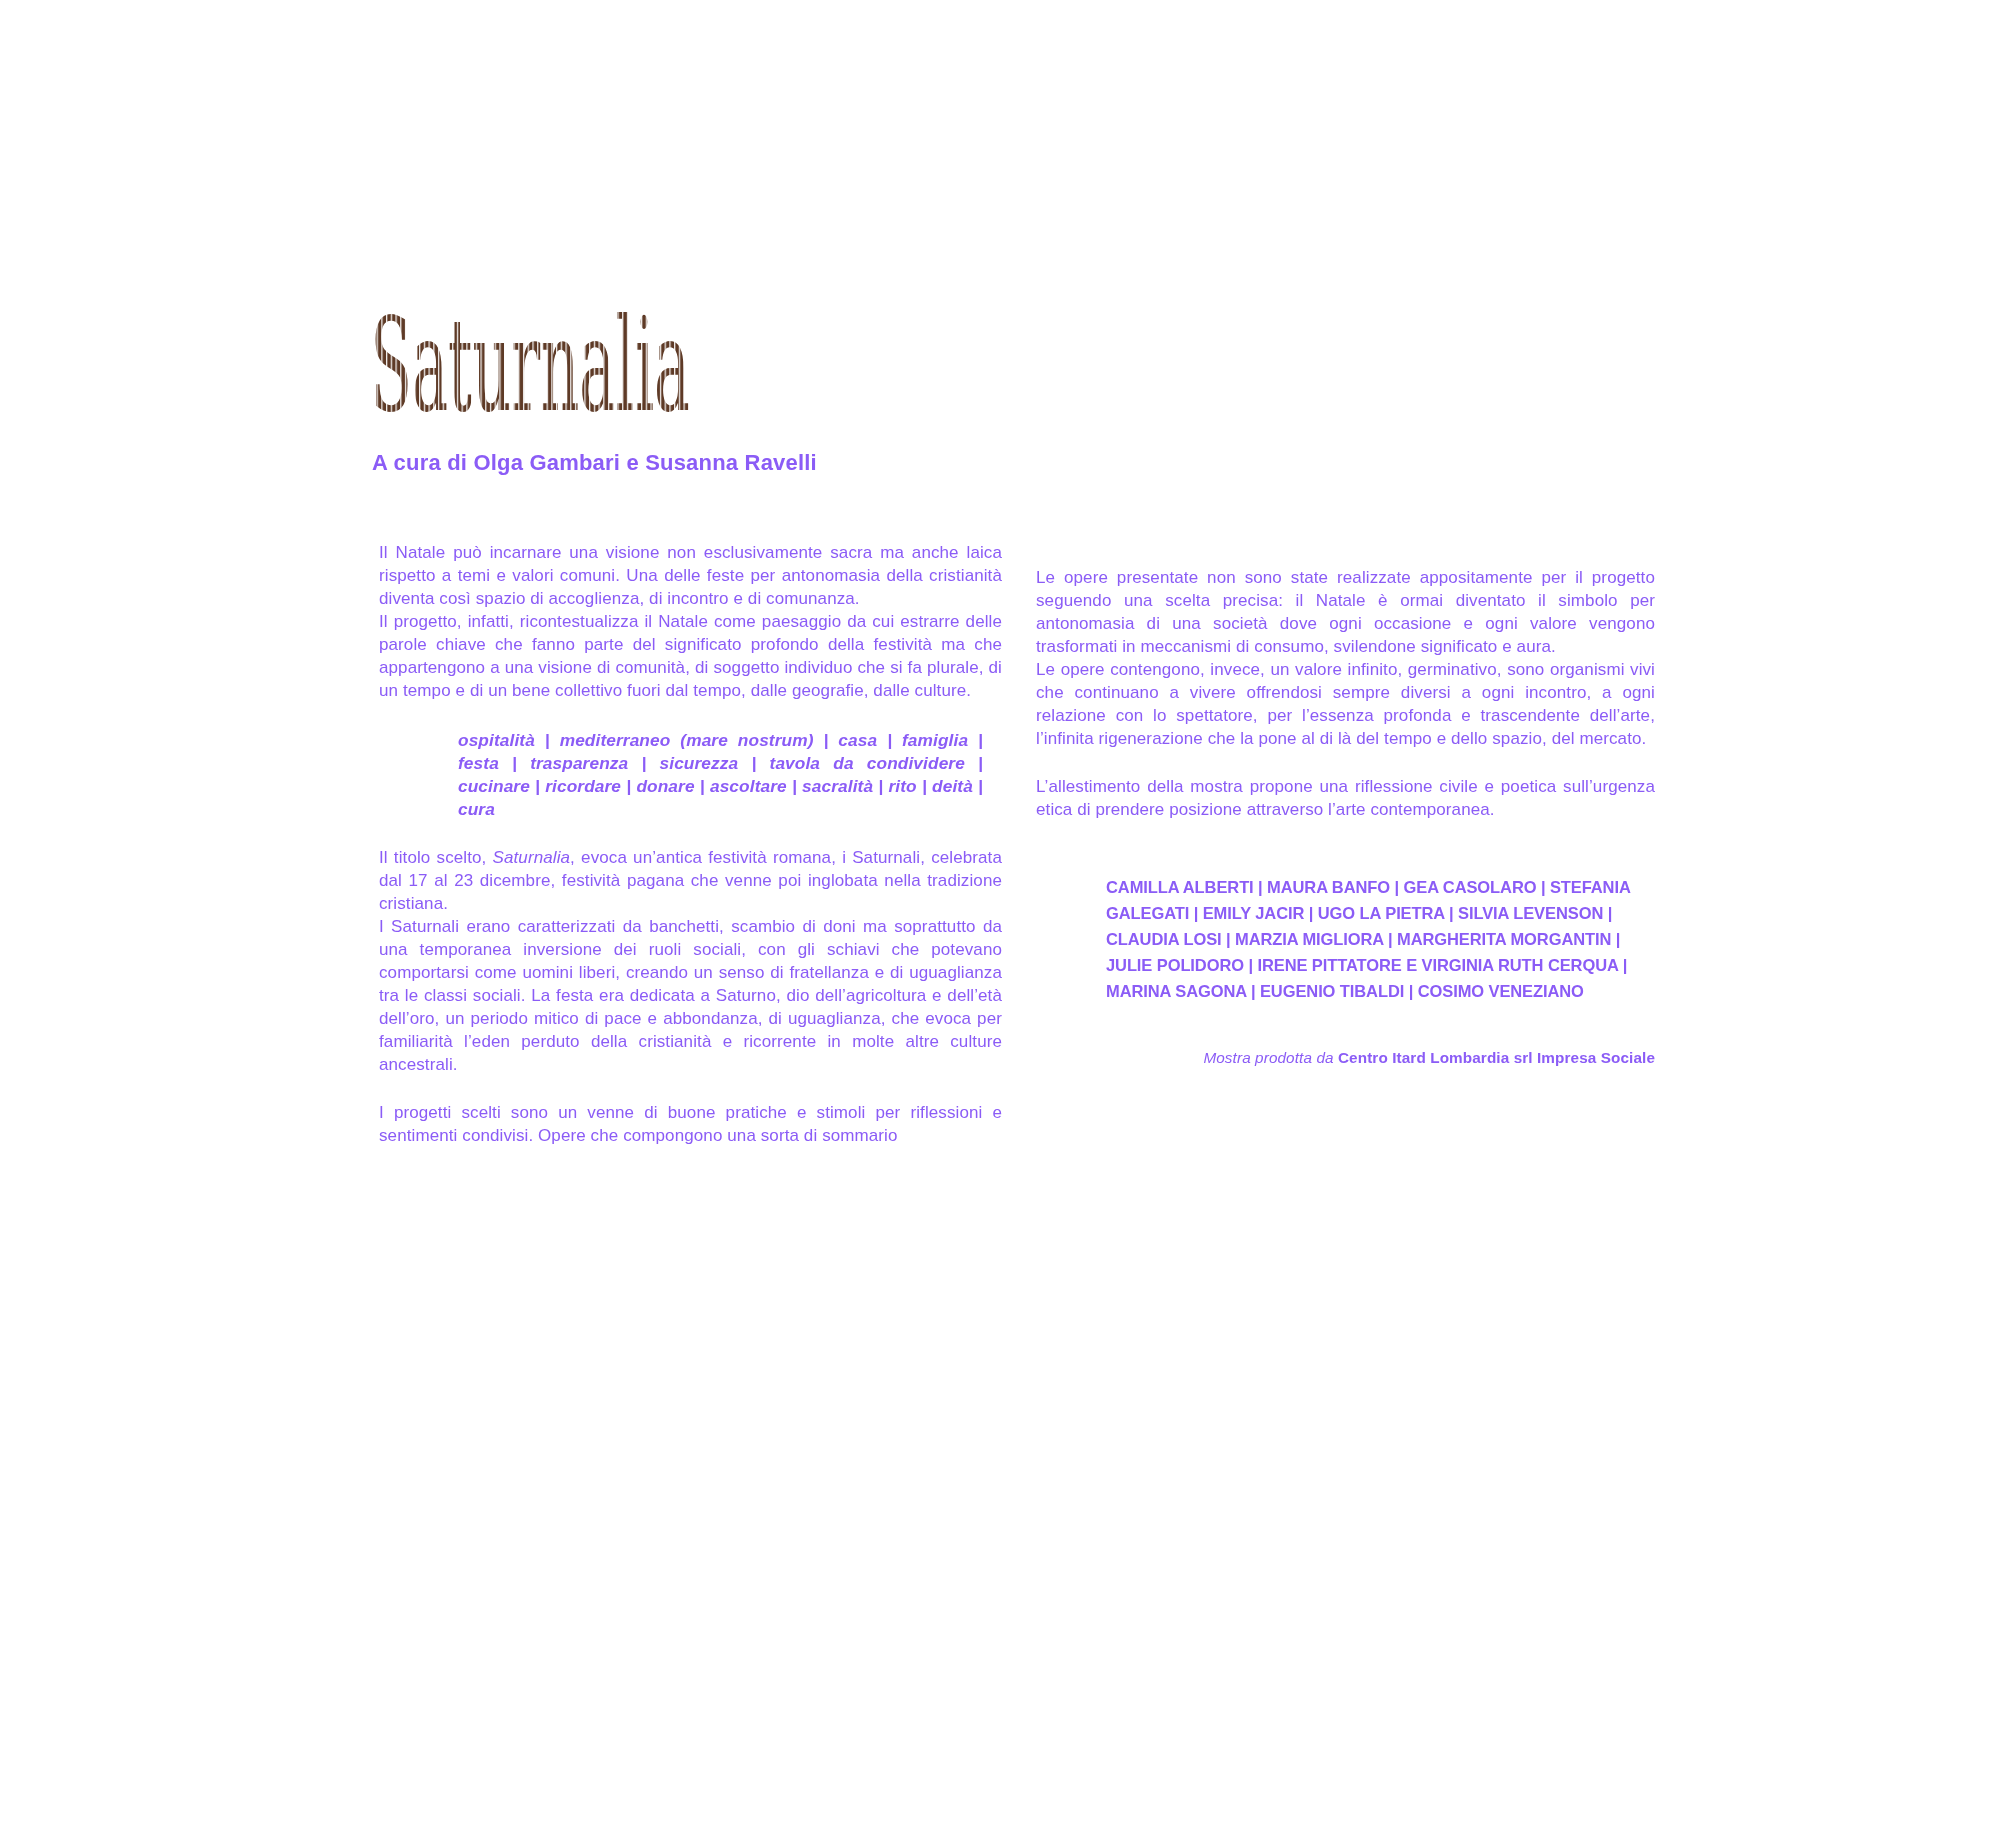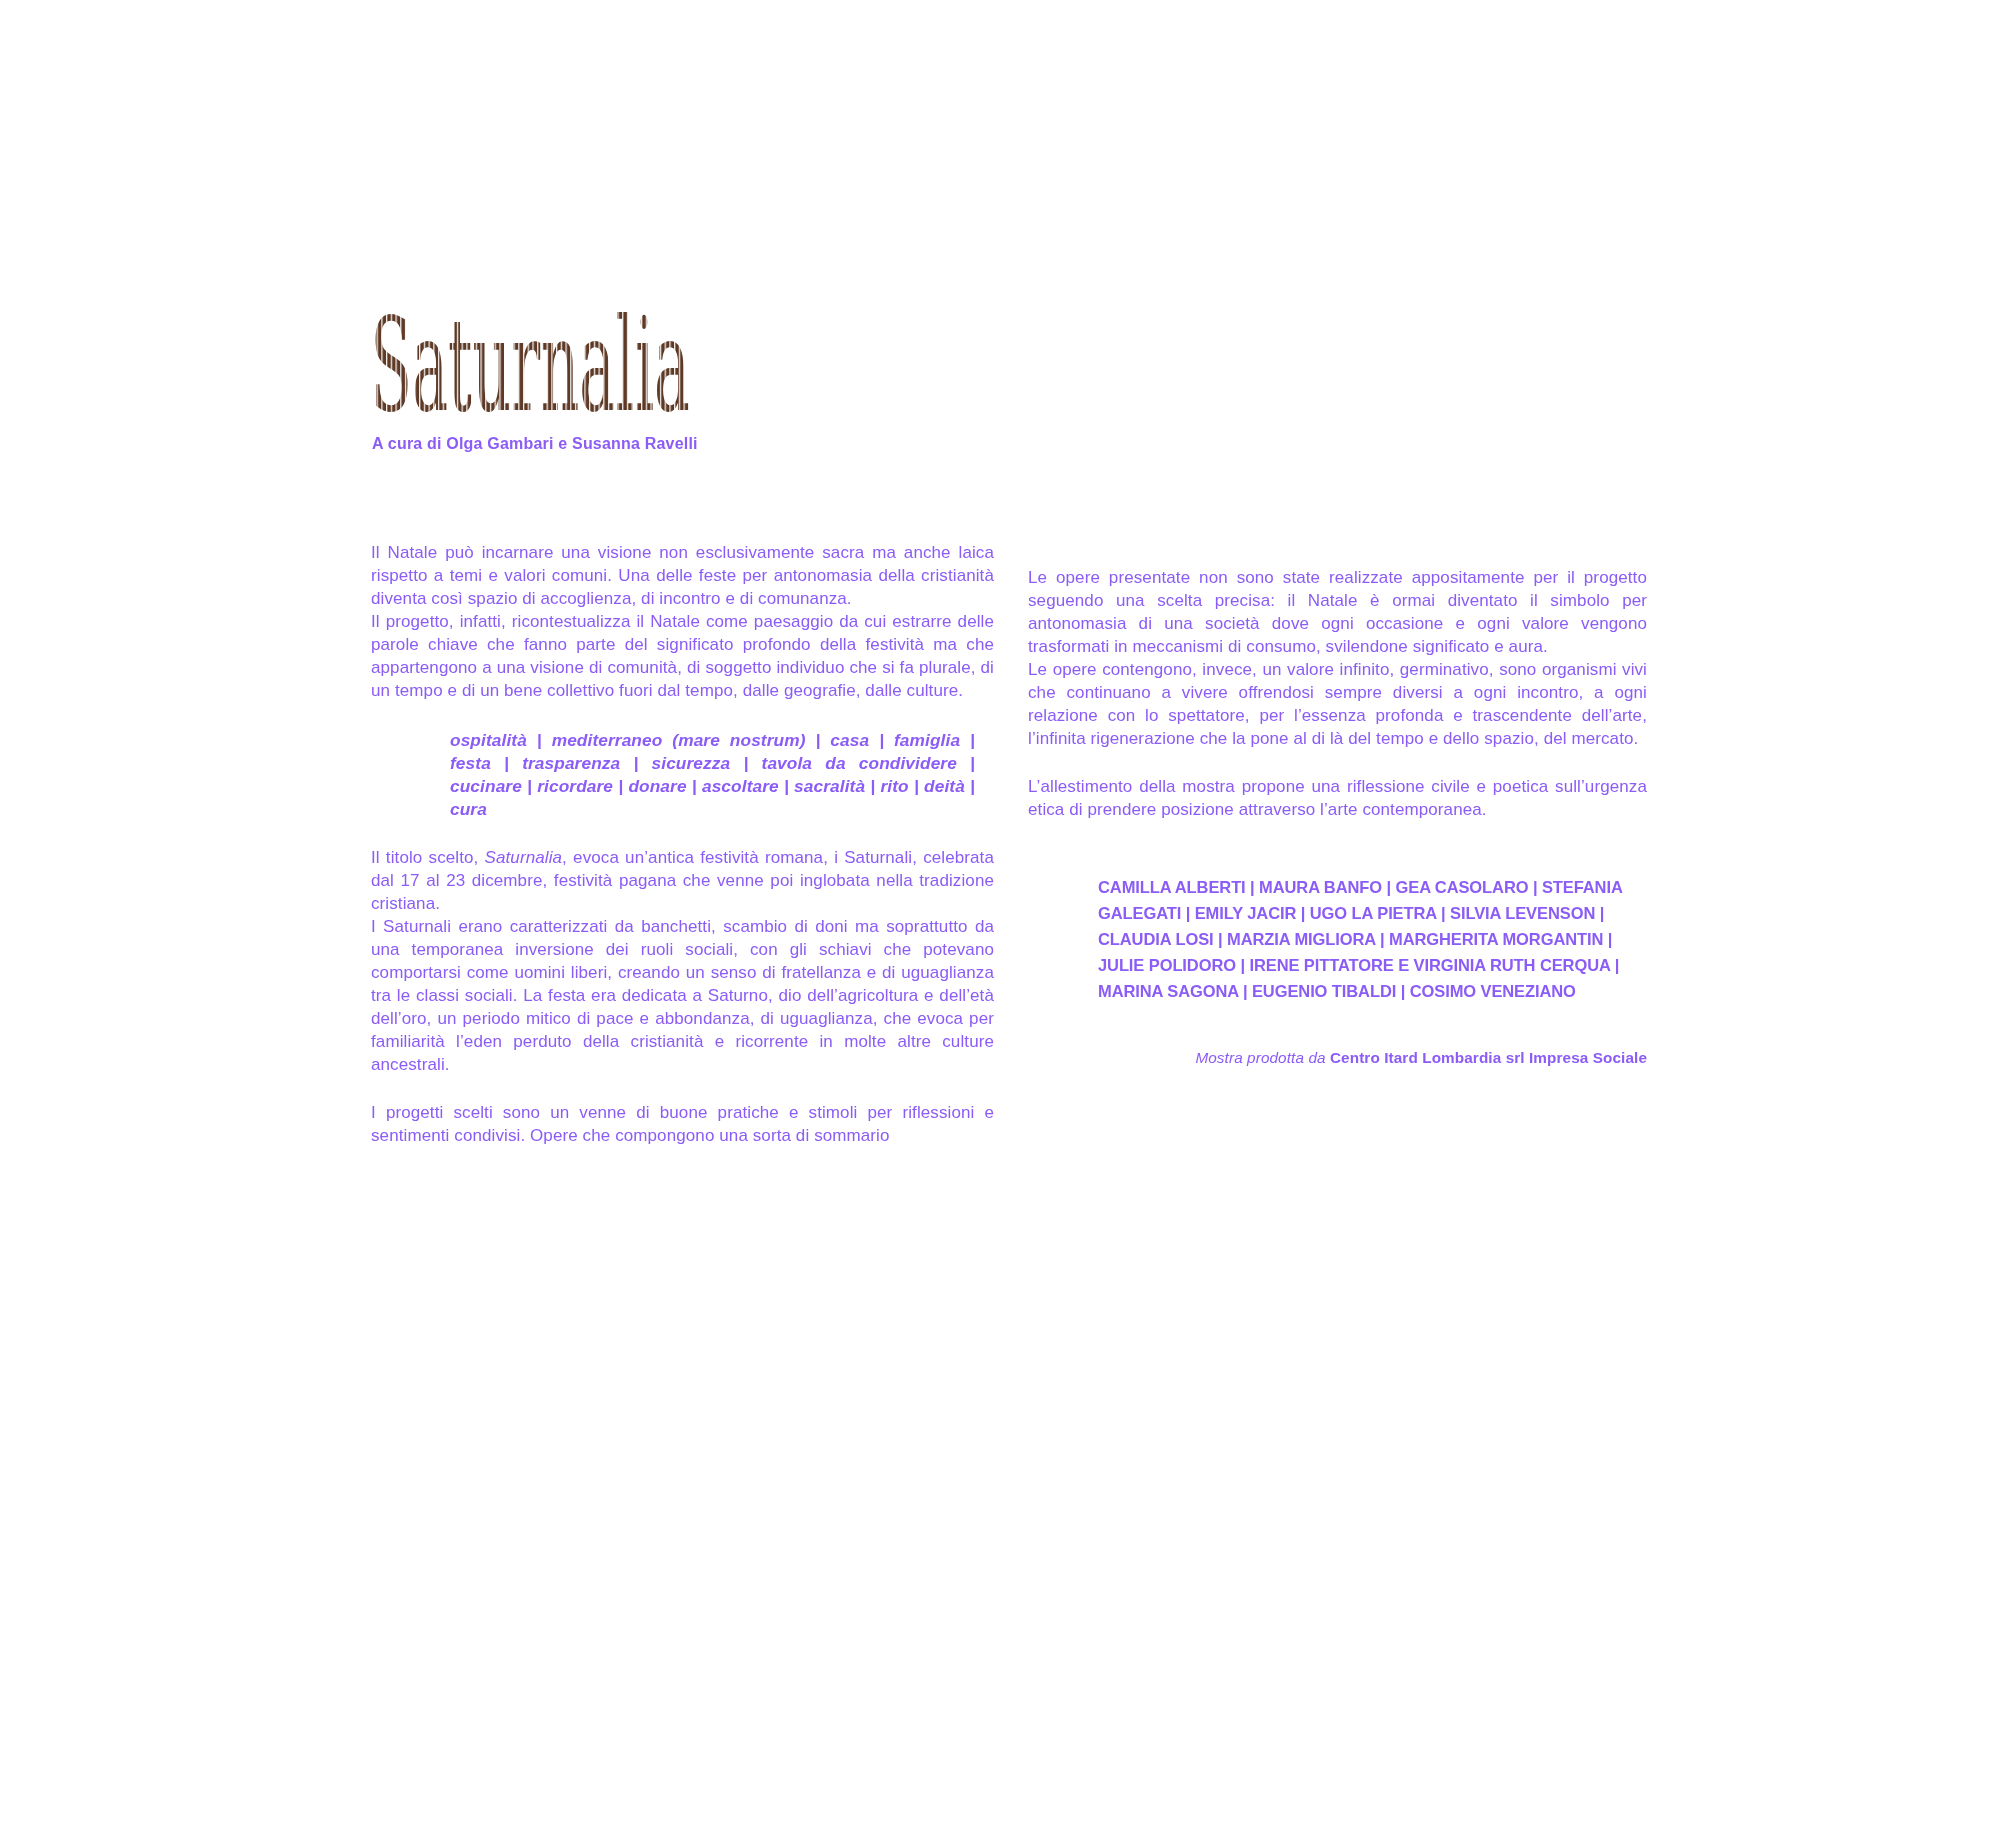--- a/index.html
+++ b/index.html
@@ -17,32 +17,33 @@
     overflow: hidden;
   }
   .title-svg {
     position: absolute;
     left: 369px;
     top: 301px;
   }
   .curators {
     position: absolute;
     left: 372px;
-    top: 435px;
-    font-size: 16px;
+    top: 450px;
+    font-size: 22px;
     font-weight: bold;
     letter-spacing: 0.2px;
     white-space: nowrap;
   }
   .col {
     position: absolute;
     top: 541px;
     font-size: 17px;
     line-height: 23px;
     letter-spacing: 0.1px;
+    margin-left: 8px;
   }
   .col-left  { left: 371px;  width: 623px; }
   .col-right { left: 1028px; width: 619px; }
   p { margin: 0; }
   .just { text-align: justify; text-justify: inter-word; }
   .sp   { margin-top: 25px; }
   .keywords {
     margin-top: 27px;
     margin-left: 79px;
     width: 525px;

